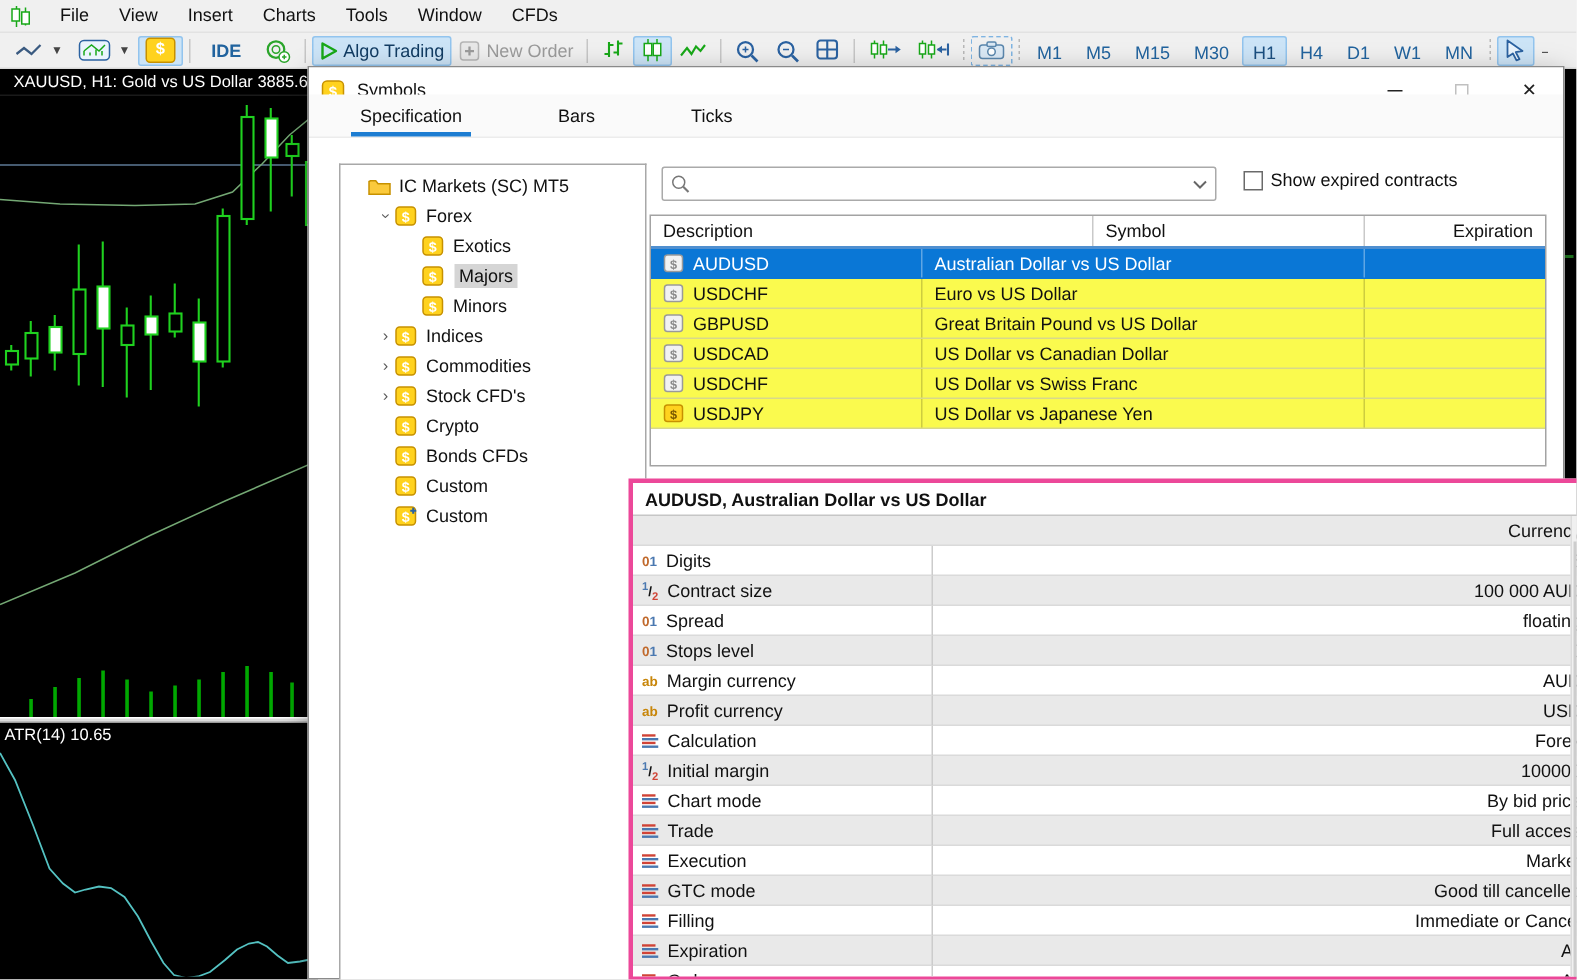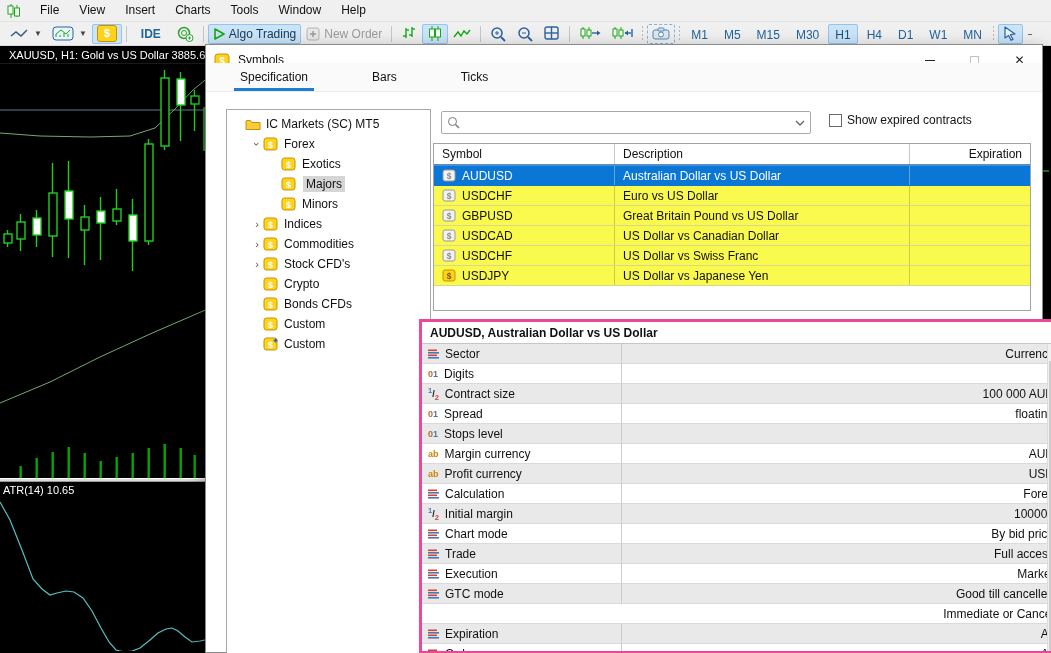--- a/index.html
+++ b/index.html
@@ -108,21 +108,21 @@
     <span id="logo">
       <svg width="16" height="14">
           <g stroke="#18a818" fill="none">
             <line x1="5" y1="0" x2="5" y2="14"></line>
             <line x1="11" y1="1" x2="11" y2="13"></line>
             <rect x="2" y="2" width="5" height="8" fill="#fff" stroke="#18a818"></rect>
             <rect x="8.5" y="4" width="5" height="8" fill="#fff" stroke="#18a818"></rect>
           </g>
         </svg>
     </span>
-    <div id="menu-items"><span class="menu-item">File</span><span class="menu-item">View</span><span class="menu-item">Insert</span><span class="menu-item">Charts</span><span class="menu-item">Tools</span><span class="menu-item">Window</span><span class="menu-item">Help</span></div>
+    <div id="menu-items"><span class="menu-item">File</span><span class="menu-item">View</span><span class="menu-item">Insert</span><span class="menu-item">Charts</span><span class="menu-item">Tools</span><span class="menu-item">Window</span><span class="menu-item">CFDs</span></div>
   </div>
 
   <div id="toolbar">
     <div class="tb-btn">
       <svg width="20" height="14">
           <polyline points="2,9 7,5 12,9 18,3" fill="none" stroke="#3a5a80" stroke-width="1.5"></polyline>
         </svg>
       <span class="caret">▼</span>
     </div>
     <div class="tb-btn">
@@ -513,22 +513,22 @@
           <polyline points="1,1 5,5 9,1" fill="none" stroke="#666" stroke-width="1.3"></polyline>
         </svg>
     </div>
     <label id="expired">
       <span class="cb"></span>
       <span>Show expired contracts</span>
     </label>
 
     <div id="symtable">
       <div id="sym-head">
+          <div class="hc w-desc">Description</div>
           <div class="hc w-sym">Symbol</div>
-          <div class="hc w-desc">Description</div>
           <div class="hc w-exp">Expiration</div>
         </div>
       <div id="sym-rows">
           <div class="sym-row sel">
             <div class="c w-sym">
               <span class="sico">
                 <svg width="15" height="13">
                   <rect x="1" y="1" width="12" height="11" rx="2" fill="#f2f2f2" stroke="#9a9a9a"></rect>
                   <text x="7" y="10" text-anchor="middle" font-size="8.5" font-weight="bold" fill="#8a8a8a" font-family="Liberation Sans, sans-serif">$</text>
                 </svg>
@@ -603,167 +603,167 @@
             <div class="c w-desc">US Dollar vs Japanese Yen</div>
             <div class="c w-exp"></div>
           </div>
         </div>
     </div>
 
     <div id="spec">
       <div id="spec-head">AUDUSD, Australian Dollar vs US Dollar</div>
       <div id="spec-rows">
           <div class="spec-row alt">
+            <div class="vc">Currency</div>
+          </div>
+          <div class="spec-row">
+            <div class="lc">
+              <span class="sico">
+                <span class="ic-int"><span class="z">0</span><span class="o">1</span></span>
+              </span>
+              <span>Digits</span>
+            </div>
+            <div class="vc">5</div>
+          </div>
+          <div class="spec-row alt">
+            <div class="lc">
+              <span class="sico">
+                <span class="ic-frac"><sup>1</sup>/<sub>2</sub></span>
+              </span>
+              <span>Contract size</span>
+            </div>
+            <div class="vc">100 000 AUD</div>
+          </div>
+          <div class="spec-row">
+            <div class="lc">
+              <span class="sico">
+                <span class="ic-int"><span class="z">0</span><span class="o">1</span></span>
+              </span>
+              <span>Spread</span>
+            </div>
+            <div class="vc">floating</div>
+          </div>
+          <div class="spec-row alt">
+            <div class="lc">
+              <span class="sico">
+                <span class="ic-int"><span class="z">0</span><span class="o">1</span></span>
+              </span>
+              <span>Stops level</span>
+            </div>
+            <div class="vc">0</div>
+          </div>
+          <div class="spec-row">
+            <div class="lc">
+              <span class="sico">
+                <span class="ic-str">ab</span>
+              </span>
+              <span>Margin currency</span>
+            </div>
+            <div class="vc">AUD</div>
+          </div>
+          <div class="spec-row alt">
+            <div class="lc">
+              <span class="sico">
+                <span class="ic-str">ab</span>
+              </span>
+              <span>Profit currency</span>
+            </div>
+            <div class="vc">USD</div>
+          </div>
+          <div class="spec-row">
             <div class="lc">
               <span class="sico">
                 <svg width="11" height="10">
                   <rect x="0" y="0.5" width="9" height="1.6" fill="#d04437"></rect>
                   <rect x="0" y="3" width="11" height="1.6" fill="#4a78b0"></rect>
                   <rect x="0" y="5.5" width="9" height="1.6" fill="#d04437"></rect>
                   <rect x="0" y="8" width="11" height="1.6" fill="#4a78b0"></rect>
                 </svg>
               </span>
-              <span>Sector</span>
-            </div>
-            <div class="vc">Currency</div>
-          </div>
-          <div class="spec-row">
-            <div class="lc">
-              <span class="sico">
-                <span class="ic-int"><span class="z">0</span><span class="o">1</span></span>
-              </span>
-              <span>Digits</span>
-            </div>
-            <div class="vc">5</div>
+              <span>Calculation</span>
+            </div>
+            <div class="vc">Forex</div>
           </div>
           <div class="spec-row alt">
             <div class="lc">
               <span class="sico">
                 <span class="ic-frac"><sup>1</sup>/<sub>2</sub></span>
               </span>
-              <span>Contract size</span>
-            </div>
-            <div class="vc">100 000 AUD</div>
-          </div>
-          <div class="spec-row">
-            <div class="lc">
-              <span class="sico">
-                <span class="ic-int"><span class="z">0</span><span class="o">1</span></span>
-              </span>
-              <span>Spread</span>
-            </div>
-            <div class="vc">floating</div>
-          </div>
-          <div class="spec-row alt">
-            <div class="lc">
-              <span class="sico">
-                <span class="ic-int"><span class="z">0</span><span class="o">1</span></span>
-              </span>
-              <span>Stops level</span>
-            </div>
-            <div class="vc">0</div>
-          </div>
-          <div class="spec-row">
-            <div class="lc">
-              <span class="sico">
-                <span class="ic-str">ab</span>
-              </span>
-              <span>Margin currency</span>
-            </div>
-            <div class="vc">AUD</div>
-          </div>
-          <div class="spec-row alt">
-            <div class="lc">
-              <span class="sico">
-                <span class="ic-str">ab</span>
-              </span>
-              <span>Profit currency</span>
-            </div>
-            <div class="vc">USD</div>
+              <span>Initial margin</span>
+            </div>
+            <div class="vc">100000</div>
           </div>
           <div class="spec-row">
             <div class="lc">
               <span class="sico">
                 <svg width="11" height="10">
                   <rect x="0" y="0.5" width="9" height="1.6" fill="#d04437"></rect>
                   <rect x="0" y="3" width="11" height="1.6" fill="#4a78b0"></rect>
                   <rect x="0" y="5.5" width="9" height="1.6" fill="#d04437"></rect>
                   <rect x="0" y="8" width="11" height="1.6" fill="#4a78b0"></rect>
                 </svg>
               </span>
-              <span>Calculation</span>
-            </div>
-            <div class="vc">Forex</div>
+              <span>Chart mode</span>
+            </div>
+            <div class="vc">By bid price</div>
           </div>
           <div class="spec-row alt">
-            <div class="lc">
-              <span class="sico">
-                <span class="ic-frac"><sup>1</sup>/<sub>2</sub></span>
-              </span>
-              <span>Initial margin</span>
-            </div>
-            <div class="vc">100000</div>
-          </div>
-          <div class="spec-row">
             <div class="lc">
               <span class="sico">
                 <svg width="11" height="10">
                   <rect x="0" y="0.5" width="9" height="1.6" fill="#d04437"></rect>
                   <rect x="0" y="3" width="11" height="1.6" fill="#4a78b0"></rect>
                   <rect x="0" y="5.5" width="9" height="1.6" fill="#d04437"></rect>
                   <rect x="0" y="8" width="11" height="1.6" fill="#4a78b0"></rect>
                 </svg>
               </span>
-              <span>Chart mode</span>
-            </div>
-            <div class="vc">By bid price</div>
-          </div>
-          <div class="spec-row alt">
+              <span>Trade</span>
+            </div>
+            <div class="vc">Full access</div>
+          </div>
+          <div class="spec-row">
             <div class="lc">
               <span class="sico">
                 <svg width="11" height="10">
                   <rect x="0" y="0.5" width="9" height="1.6" fill="#d04437"></rect>
                   <rect x="0" y="3" width="11" height="1.6" fill="#4a78b0"></rect>
                   <rect x="0" y="5.5" width="9" height="1.6" fill="#d04437"></rect>
                   <rect x="0" y="8" width="11" height="1.6" fill="#4a78b0"></rect>
                 </svg>
               </span>
-              <span>Trade</span>
-            </div>
-            <div class="vc">Full access</div>
-          </div>
-          <div class="spec-row">
+              <span>Execution</span>
+            </div>
+            <div class="vc">Market</div>
+          </div>
+          <div class="spec-row alt">
             <div class="lc">
               <span class="sico">
                 <svg width="11" height="10">
                   <rect x="0" y="0.5" width="9" height="1.6" fill="#d04437"></rect>
                   <rect x="0" y="3" width="11" height="1.6" fill="#4a78b0"></rect>
                   <rect x="0" y="5.5" width="9" height="1.6" fill="#d04437"></rect>
                   <rect x="0" y="8" width="11" height="1.6" fill="#4a78b0"></rect>
                 </svg>
               </span>
-              <span>Execution</span>
-            </div>
-            <div class="vc">Market</div>
-          </div>
-          <div class="spec-row alt">
+              <span>GTC mode</span>
+            </div>
+            <div class="vc">Good till cancelled</div>
+          </div>
+          <div class="spec-row">
             <div class="lc">
               <span class="sico">
                 <svg width="11" height="10">
                   <rect x="0" y="0.5" width="9" height="1.6" fill="#d04437"></rect>
                   <rect x="0" y="3" width="11" height="1.6" fill="#4a78b0"></rect>
                   <rect x="0" y="5.5" width="9" height="1.6" fill="#d04437"></rect>
                   <rect x="0" y="8" width="11" height="1.6" fill="#4a78b0"></rect>
                 </svg>
               </span>
-              <span>GTC mode</span>
-            </div>
-            <div class="vc">Good till cancelled</div>
-          </div>
-          <div class="spec-row">
+              <span>Filling</span>
+            </div>
             <div class="vc">Immediate or Cancel</div>
           </div>
           <div class="spec-row alt">
             <div class="lc">
               <span class="sico">
                 <svg width="11" height="10">
                   <rect x="0" y="0.5" width="9" height="1.6" fill="#d04437"></rect>
                   <rect x="0" y="3" width="11" height="1.6" fill="#4a78b0"></rect>
                   <rect x="0" y="5.5" width="9" height="1.6" fill="#d04437"></rect>
                   <rect x="0" y="8" width="11" height="1.6" fill="#4a78b0"></rect>

